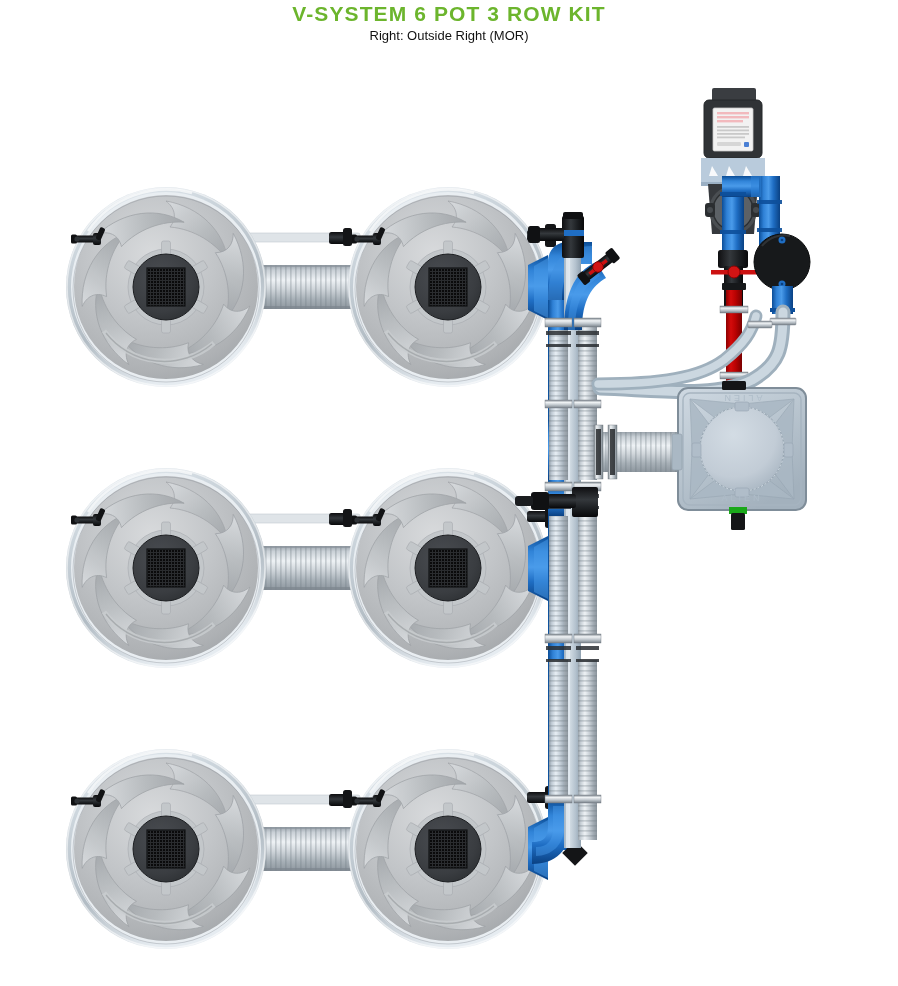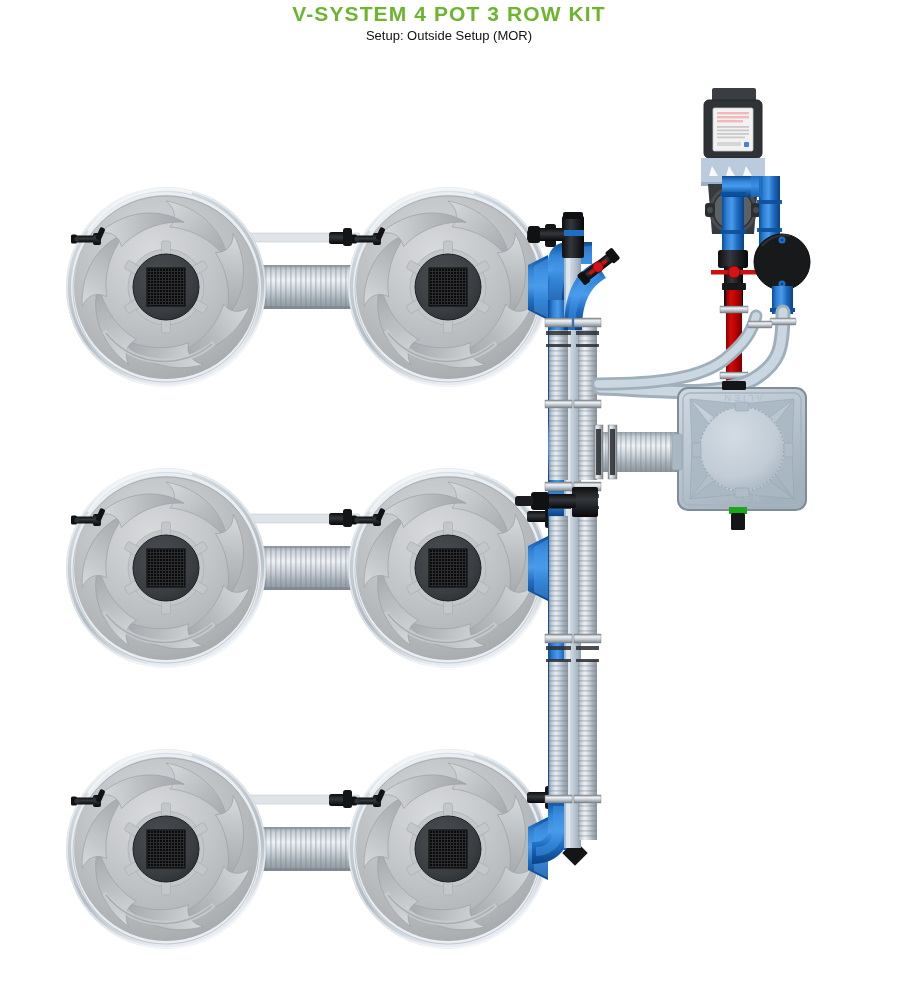--- a/index.html
+++ b/index.html
@@ -17,22 +17,22 @@
     font-size:13px;color:#111;white-space:nowrap;
   }
   svg.diagram{position:absolute;top:0;left:0;}
   .nosel{user-select:none;}
 </style>
 </head>
 <body>
 
 <div id="page">
 
-  <div class="title nosel" style="color: rgb(108, 181, 45);">V-SYSTEM 4 POT 3 ROW KIT</div>
-  <div class="subtitle nosel" style="color: rgb(17, 17, 17);">Setup: Outside Setup (MOR)</div>
+  <div class="title nosel" style="color: rgb(108, 181, 45);">V-SYSTEM 6 POT 3 ROW KIT</div>
+  <div class="subtitle nosel" style="color: rgb(17, 17, 17);">Right: Outside Right (MOR)</div>
 
   <svg class="diagram" width="898" height="986" viewBox="0 0 898 986">
     <defs>
 
       <radialGradient id="potBody" cx="42%" cy="32%" r="78%">
         <stop offset="0%" stop-color="#d8dadc"></stop>
         <stop offset="45%" stop-color="#c2c5c8"></stop>
         <stop offset="82%" stop-color="#aeb1b4"></stop>
         <stop offset="100%" stop-color="#9ea2a6"></stop>
       </radialGradient>

